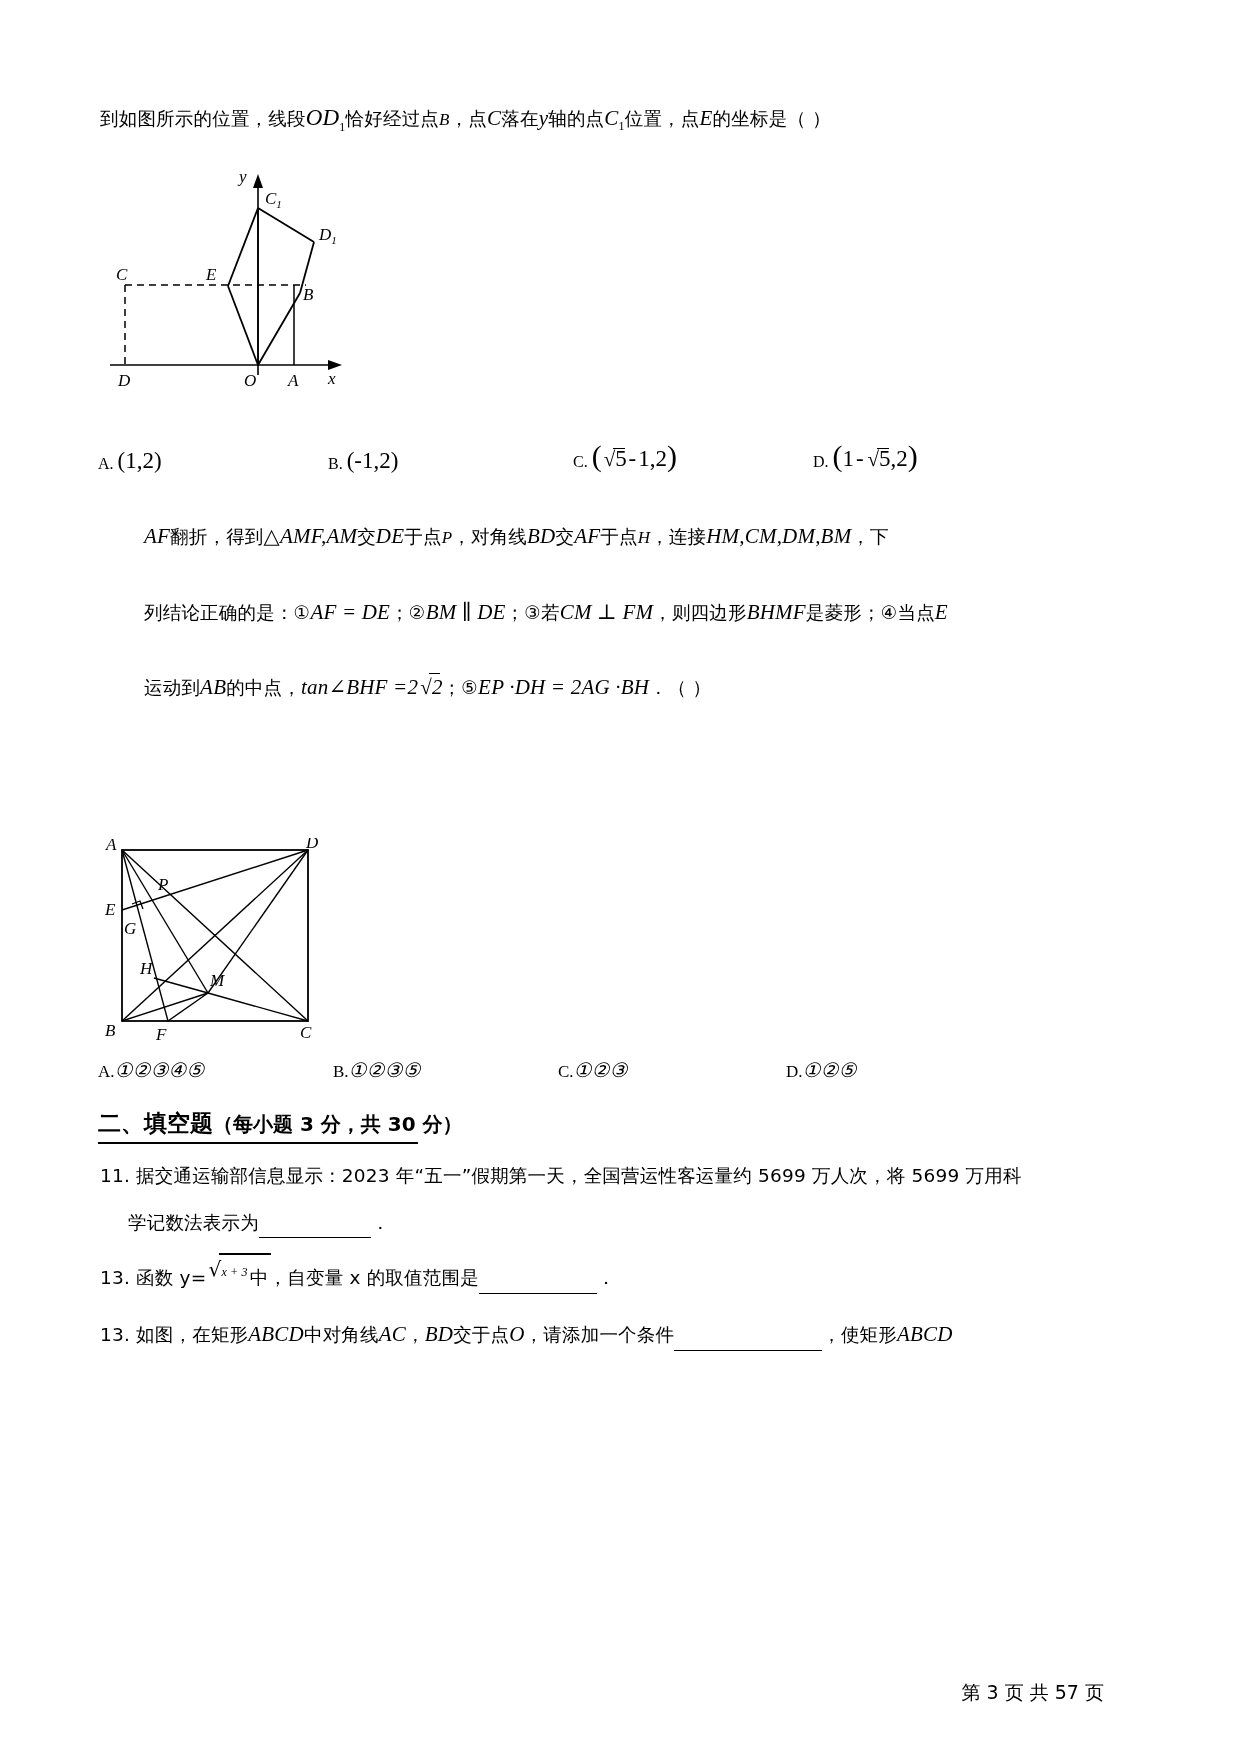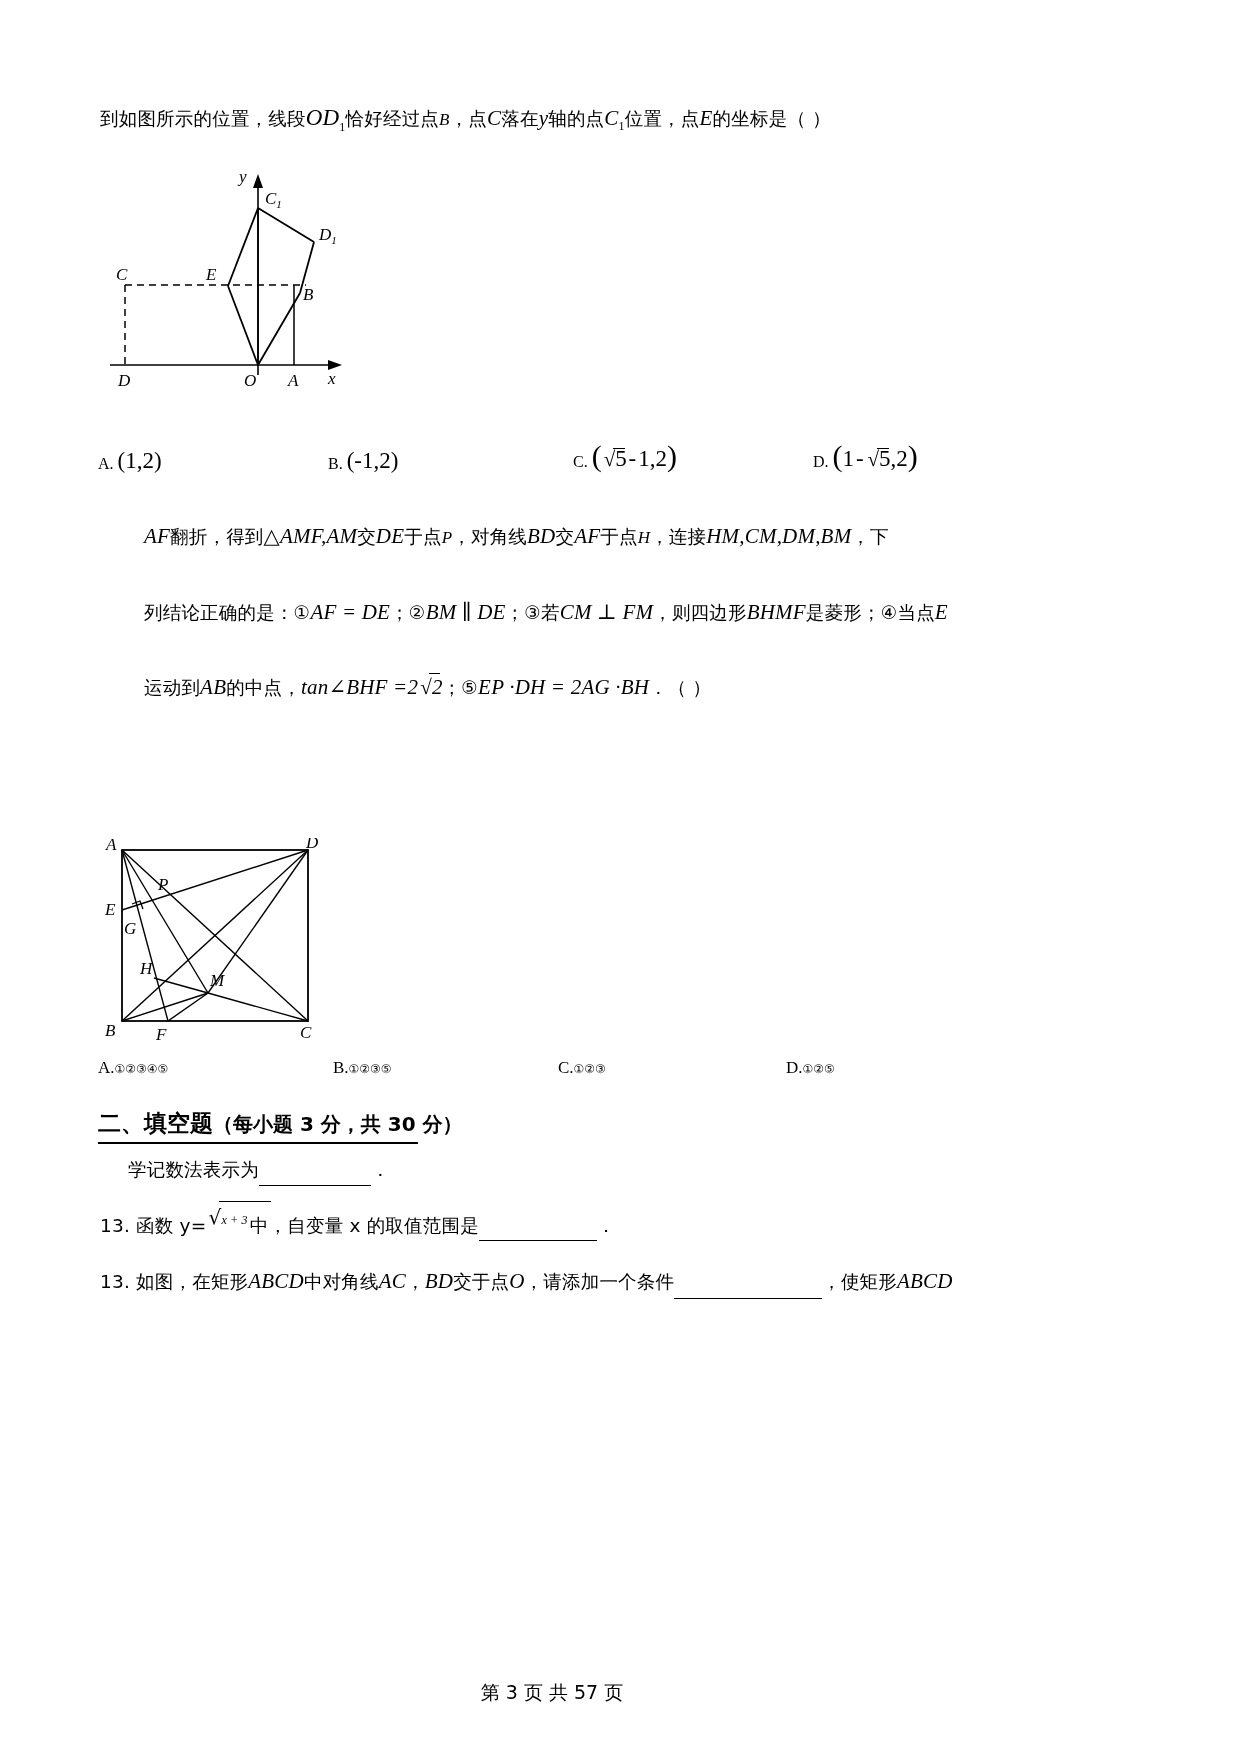--- a/index.html
+++ b/index.html
@@ -100,21 +100,21 @@
   
   #q10 { position: absolute; left: 100px; top: 520px; width: 1045px; }
   #q10 .ln { margin-bottom: 43px; }
 
   
   #fig2 { position: absolute; left: 100px; top: 838px; width: 330px; height: 215px; }
 
   
   #q10opts { position: absolute; left: 98px; top: 1058px; width: 1040px; height: 32px; }
   .optc { position: absolute; white-space: nowrap; font-size: 17px; }
-  .circled { font-size: 12px; letter-spacing: 0px; }
+  .circled { font-size: 20px; letter-spacing: 0px; font-style: italic; }
 
   
   #sec2 {
     position: absolute;
     left: 98px; top: 1108px;
     font-family: "DejaVu Sans", "Liberation Sans", sans-serif;
     font-weight: bold;
     font-size: 23px;
     white-space: nowrap;
   }
@@ -142,21 +142,21 @@
   }
   .frac-rad .bar2 {
     position: absolute; left: 13px; top: -1px; height: 1.4px; background: #000;
   }
 
   
   #footer {
     position: absolute;
     left: 0; top: 1680px;
     width: 1104px;
-    text-align: center;
+    text-align: right;
     font-family: "DejaVu Sans", "Liberation Sans", sans-serif;
     font-size: 19px;
   }
 </style>
 </head>
 <body>
 
 <div class="page">
 
   <div id="q9stem" class="ln">
@@ -292,20 +292,21 @@
     </div>
   </div>
 
   <div id="sec2">
     <span>二、填空题</span><span class="small">（每小题 3 分，共 30 分）</span>
   </div>
   <div id="sec2-rule"></div>
 
   <div id="fills">
 
+    <div class="ln cn">11. 据交通运输部信息显示：2023 年“五一”假期第一天，全国营运性客运量约 5699 万人次，将 5699 万用科</div>
 
     <div class="ln cn" style="padding-left:28px; margin-top:-6px;">
       <span>学记数法表示为</span><span class="blank" style="width:112px;">&nbsp;</span><span>．</span>
     </div>
 
     <div class="ln cn" style="margin-top:22px;">
       <span>13. 函数 y=</span><span class="frac-rad"><span style="font-size:20px;">√</span><span class="bar2" style="width:52px;"></span><span class="it" style="font-size:12px;">x + 3</span></span><span>中，自变量 x 的取值范围是</span><span class="blank" style="width:118px;">&nbsp;</span><span>．</span>
     </div>
 
     <div class="ln" style="">

